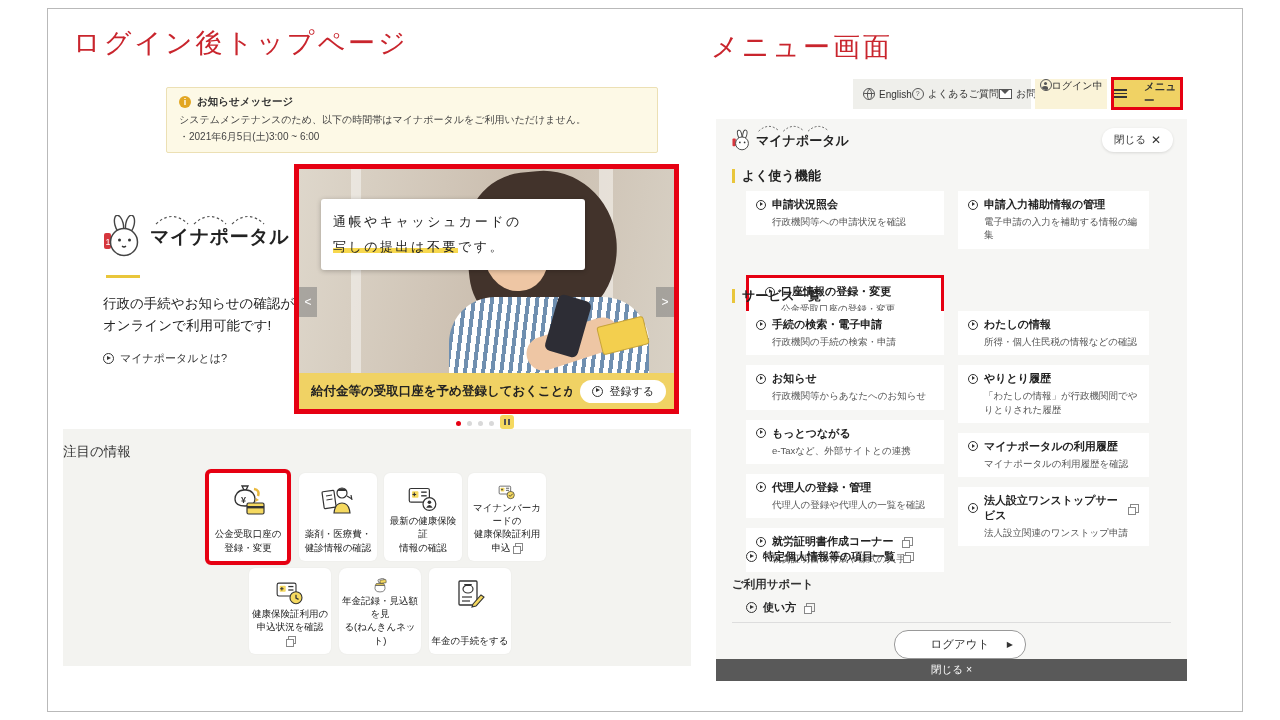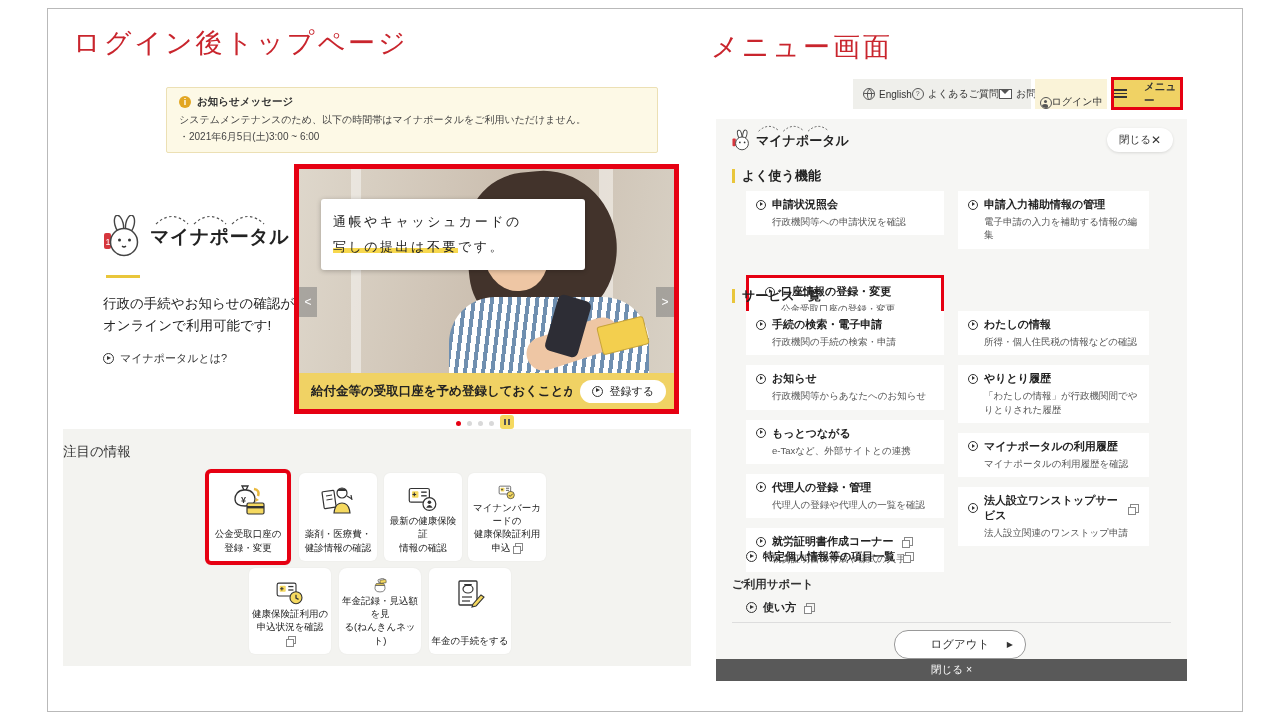--- a/index.html
+++ b/index.html
@@ -96,21 +96,21 @@
   #fc4{left:405px;top:44px;width:78px;height:88px;}
   #fc5{left:186px;top:139px;width:82px;height:86px;}
   #fc6{left:276px;top:139px;width:82px;height:86px;border-radius:8px;}
   #fc7{left:366px;top:139px;width:82px;height:86px;}
 
   
   .tb-gray{position:absolute;left:805px;top:70px;width:178px;height:30px;background:#efefeb;
       display:flex;align-items:center;justify-content:space-between;padding:0 10px;box-sizing:border-box;}
   .tb-item{display:flex;align-items:center;gap:4px;font-size:10px;color:#333;cursor:pointer;white-space:nowrap;}
   .tb-login{position:absolute;left:987px;top:70px;width:72px;height:30px;background:#faf3d8;
-      display:flex;align-items:flex-end;justify-content:center;font-size:10px;}
+      display:flex;align-items:flex-start;justify-content:center;font-size:10px;}
   .tb-menu{position:absolute;left:1063px;top:68px;width:72px;height:33px;background:#f0d264;
       border:3px solid #e60012;box-sizing:border-box;display:flex;align-items:center;
       justify-content:center;gap:17px;font-size:10.5px;font-weight:bold;cursor:pointer;}
   .globe{display:inline-block;width:10px;height:10px;border:1px solid #555;border-radius:50%;
       position:relative;overflow:hidden;flex:none;}
   .globe::before{content:"";position:absolute;left:0;top:4px;width:10px;height:1px;background:#555;}
   .globe::after{content:"";position:absolute;left:3px;top:0;width:3px;height:9px;
       border:1px solid #555;border-radius:50%;}
   .qmark{display:inline-block;width:10px;height:10px;border:1px solid #555;border-radius:50%;
       font-size:7px;line-height:10px;text-align:center;color:#555;flex:none;}
@@ -125,21 +125,21 @@
       border-radius:50% 50% 0 0;background:#555;}
   .burger{display:inline-block;width:13px;height:9px;flex:none;
       background:linear-gradient(#333 0 1.6px,transparent 1.6px 3.6px,#333 3.6px 5.2px,transparent 5.2px 7.2px,#333 7.2px 9px);}
 
   
   .menu-panel{position:absolute;left:668px;top:110px;width:471px;height:540px;background:#f6f6f4;}
   .mp-head{position:absolute;left:16px;top:10px;display:flex;align-items:center;gap:4px;}
   .mp-brand{font-size:13px;font-weight:bold;position:relative;color:#222;}
   .mp-brand svg{position:absolute;left:0;top:-8px;}
   .close-pill{position:absolute;right:14px;top:9px;background:#fff;border-radius:14px;
-      padding:5px 12px;font-size:10.5px;display:flex;align-items:center;
+      padding:5px 12px;font-size:10.5px;display:flex;align-items:center;gap:5px;
       box-shadow:0 1px 3px rgba(0,0,0,.12);cursor:pointer;}
   .close-x{font-size:12px;color:#333;}
   .mp-sec{position:absolute;left:16px;display:flex;align-items:center;gap:7px;
       font-size:13px;font-weight:bold;color:#222;}
   .ybar{width:3px;height:14px;background:#e9c63b;}
   .mcol{position:absolute;display:flex;flex-direction:column;gap:10px;}
   #freq-c1{left:30px;top:72px;width:198px;gap:40px;}
   #freq-c2{left:242px;top:72px;width:191px;}
   #svc-c1{left:30px;top:192px;width:198px;}
   #svc-c2{left:242px;top:192px;width:191px;}

